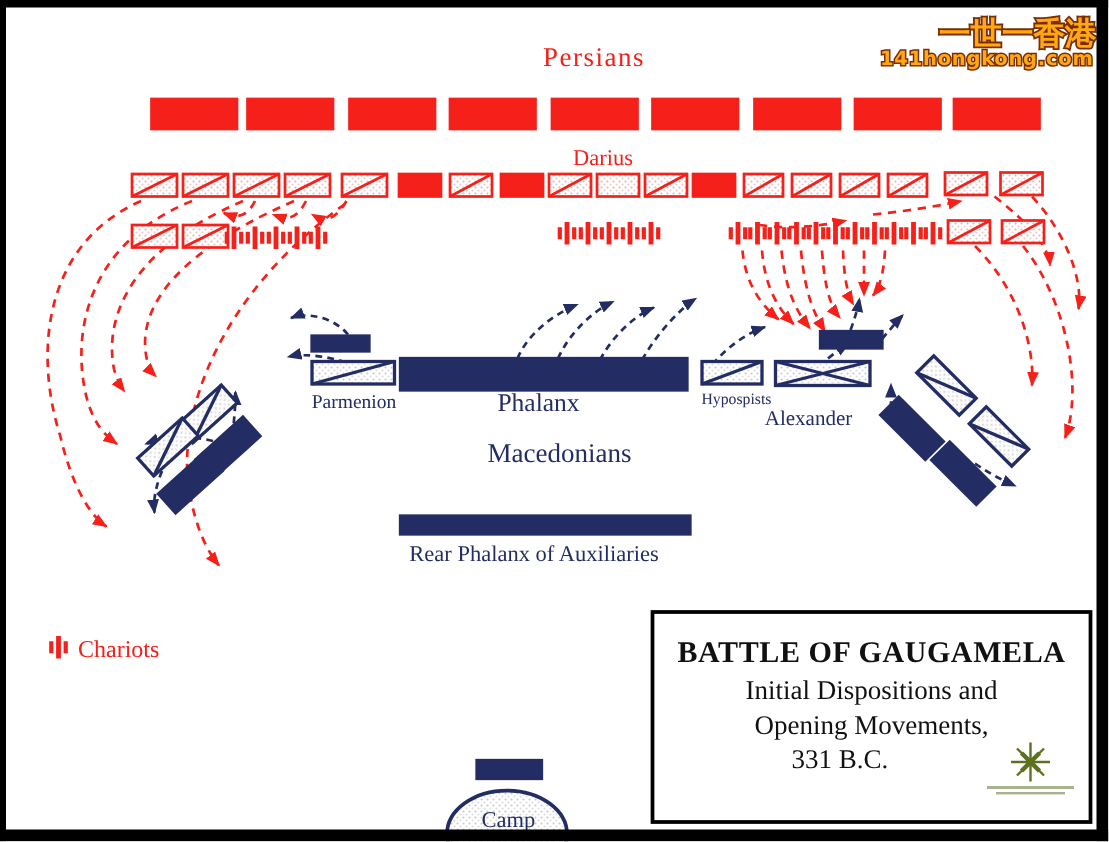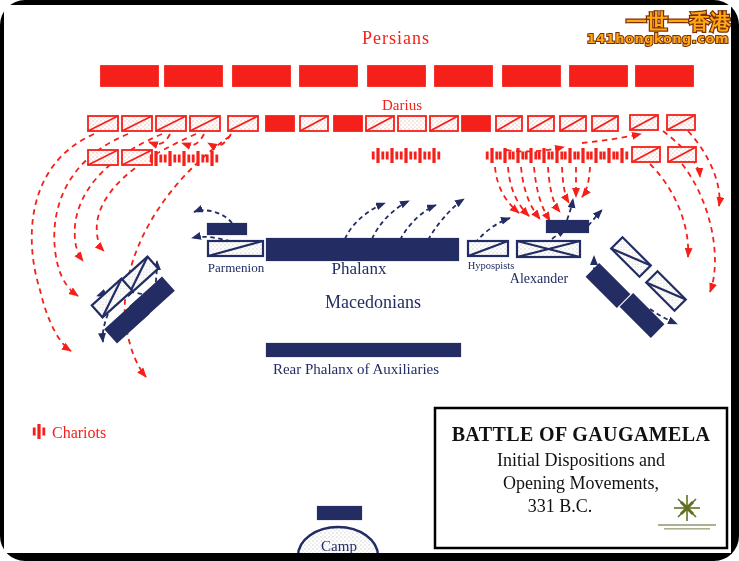--- a/index.html
+++ b/index.html
@@ -1,16 +1,16 @@
 <!DOCTYPE html>
 <html><head>
 <meta charset="utf-8">
 <style>
   html,body{margin:0;padding:0;background:#ffffff;}
-  #stage{position:relative;width:739px;height:561px;background:#ffffff;overflow:hidden;border-radius:25px;}
+  #stage{position:relative;width:739px;height:561px;background:#ffffff;overflow:hidden;}
   svg{display:block;}
   svg text{font-family:"Liberation Serif","DejaVu Serif",serif;}
   .red-label{fill:#f5201a;}
   .navy-label{fill:#232d63;}
   .black-label{fill:#111111;}
   .title-main{font-weight:bold;font-size:20px;letter-spacing:.4px;}
   .title-sub{font-size:18px;}
   .lbl-18{font-size:18px;}
   .lbl-17{font-size:17px;}
   .lbl-16{font-size:16px;}

